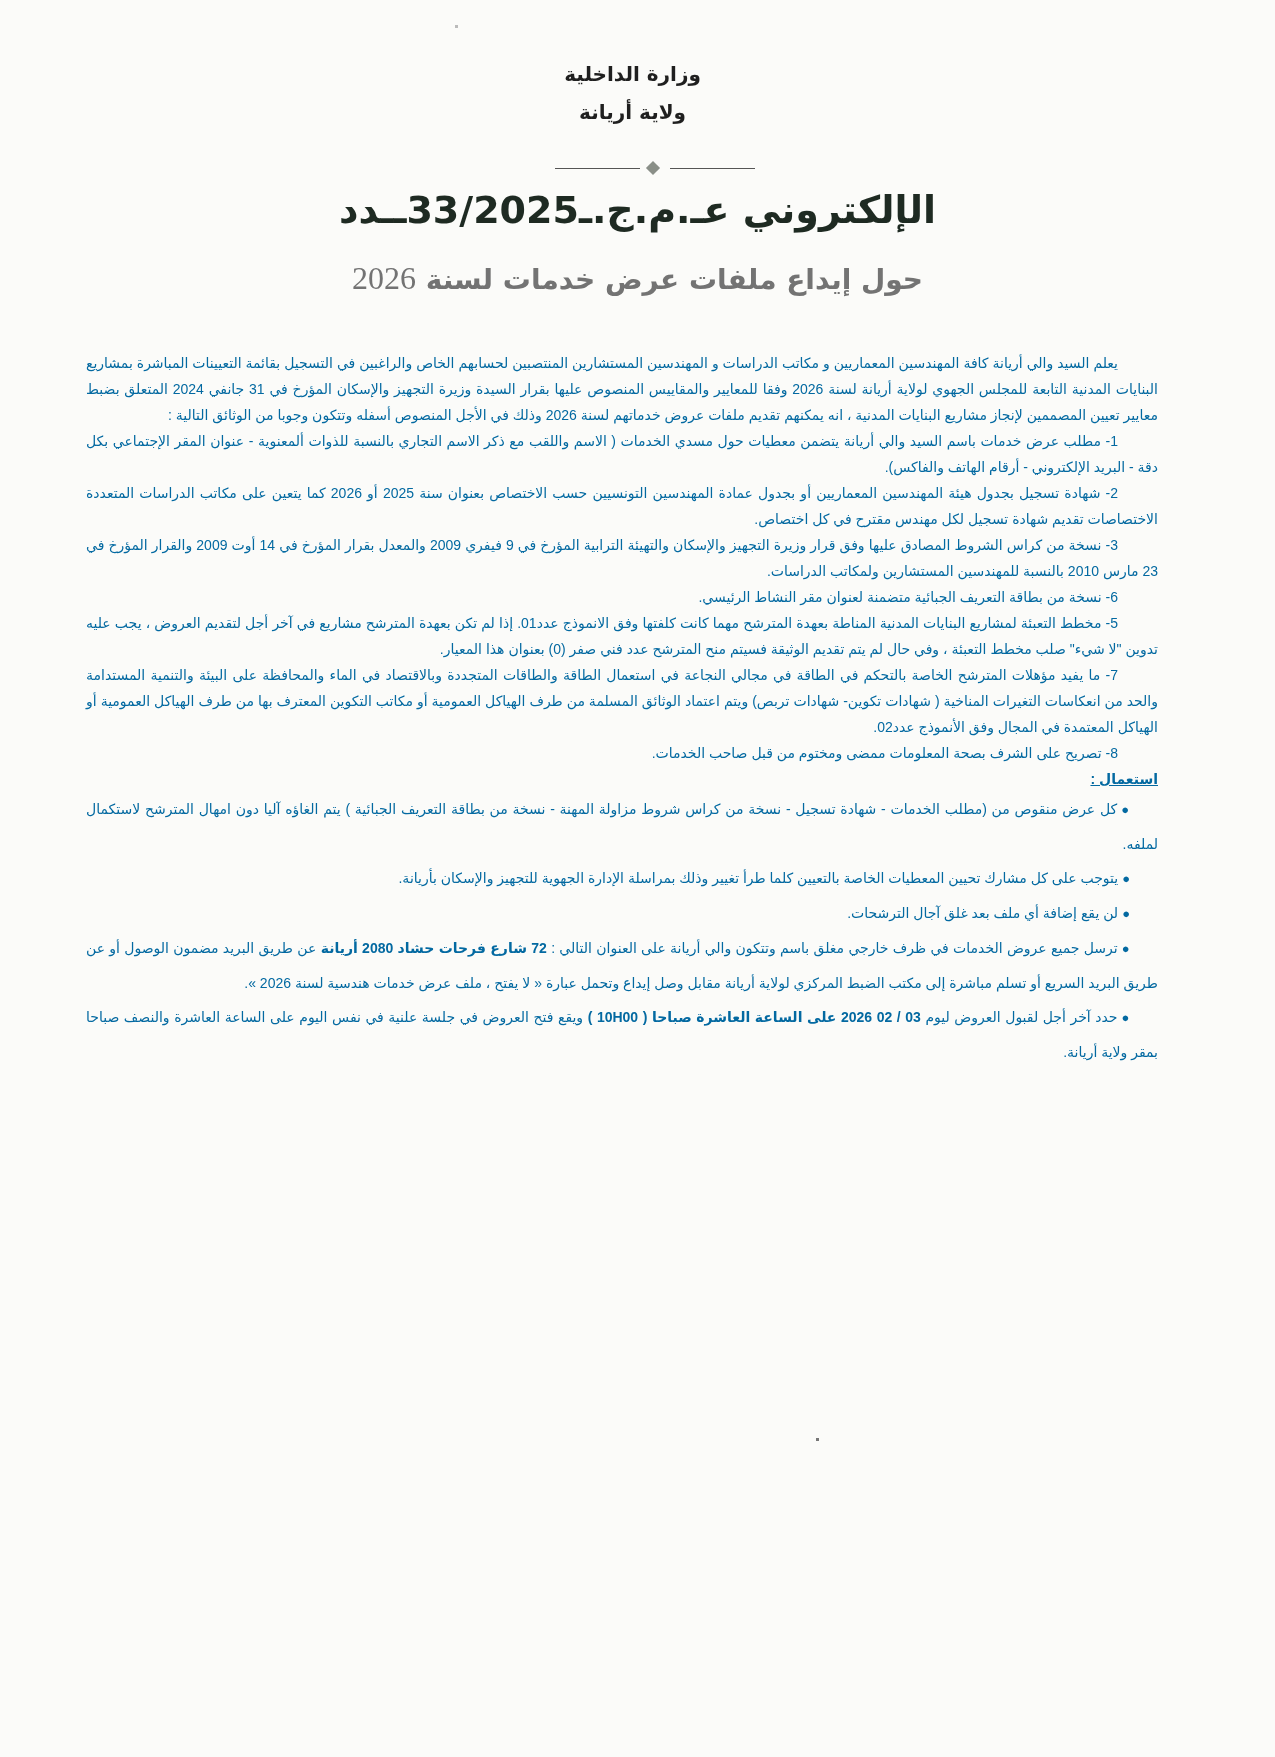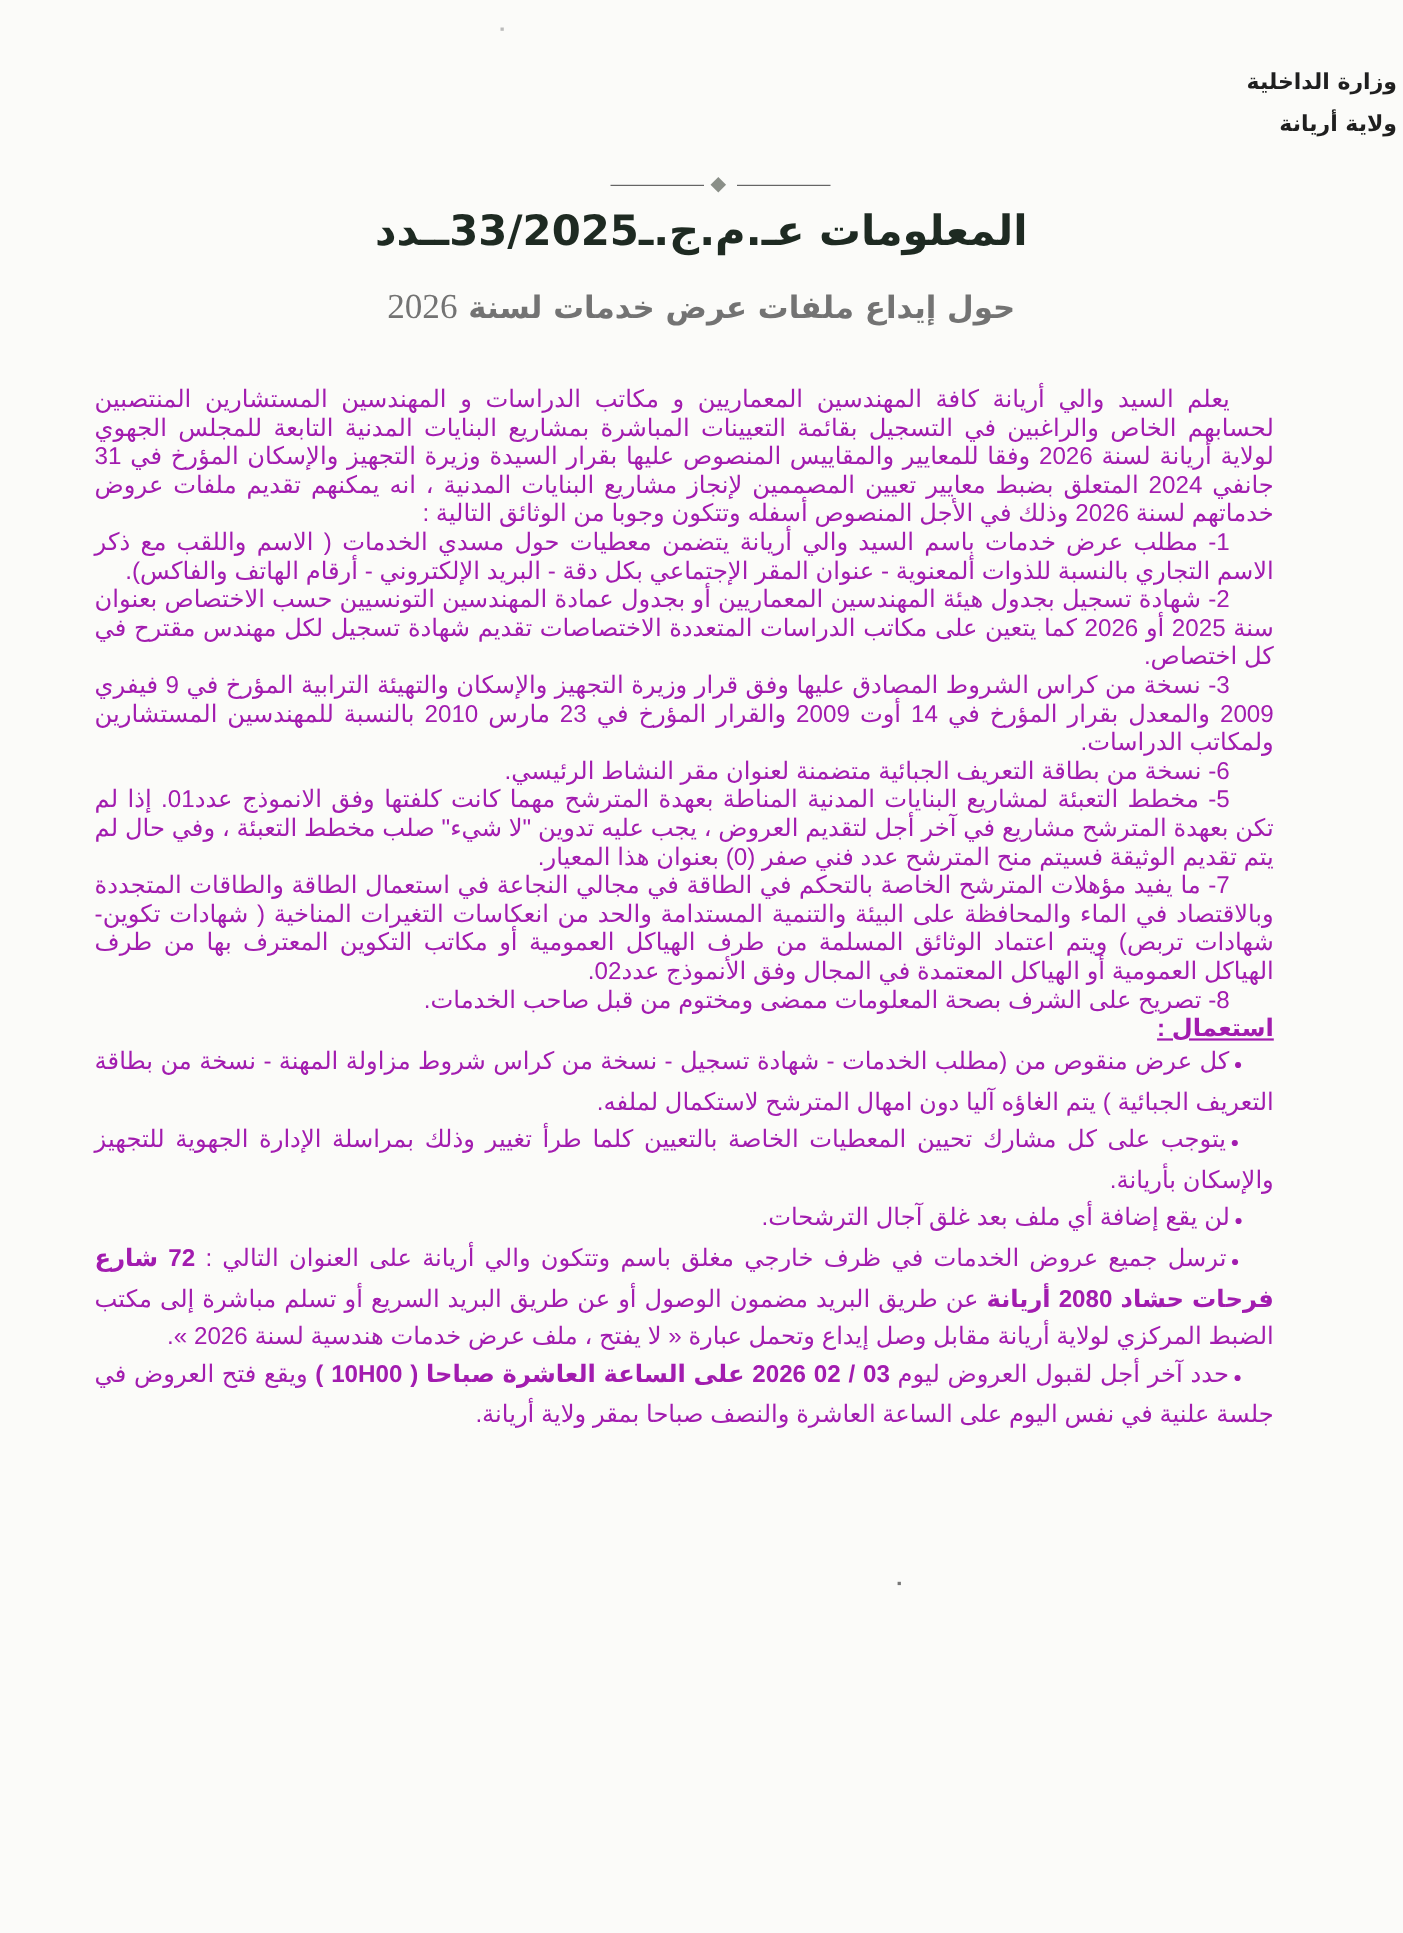--- a/index.html
+++ b/index.html
@@ -2,33 +2,33 @@
 <html><head>
   <meta charset="utf-8">
   <style>
     html, body { margin: 0; padding: 0; background: #fbfbfa; }
     body {
       width: 1275px; height: 1757px; position: relative; overflow: hidden;
       font-family: "DejaVu Sans", "Liberation Sans", sans-serif;
       color: #1b1b1b;
     }
     .page { position: absolute; left: 0; top: 0; width: 1275px; height: 1757px; background: #fbfbf9; }
-    .header { position: absolute; top: 55px; left: 0; width: 100%; direction: rtl; }
+    .header { position: absolute; top: 55px; left: 0; width: 100%; text-align: center; direction: rtl; }
     .hdr-line { font-family: "DejaVu Sans", sans-serif; font-weight: bold; font-size: 20px; line-height: 38px; color: #1f1f1f; position: relative; left: -5px; }
     .divider { position: absolute; top: 163px; left: 555px; width: 200px; height: 10px; }
     .divider .line { position: absolute; top: 5px; height: 1px; background: #555; width: 85px; }
     .divider .l1 { left: 0; } .divider .l2 { right: 0; }
     .divider .diamond { position: absolute; left: 93px; top: 0; width: 10px; height: 10px; background: #8a8f88; transform: rotate(45deg); }
     .title { position: absolute; top: 188px; left: 0; width: 100%; text-align: center; direction: rtl;
       font-family: "DejaVu Sans", sans-serif; font-weight: bold; font-size: 38px; color: #1e2a22; letter-spacing: 1px; }
     .subtitle { position: absolute; top: 260px; left: 0; width: 100%; text-align: center; direction: rtl;
       font-family: "DejaVu Sans", sans-serif; font-weight: bold; font-size: 28px; color: #737373; }
     .subtitle .yr { font-family: "Liberation Serif", serif; font-weight: normal; font-size: 32px; }
     .body { position: absolute; top: 350px; left: 86px; width: 1072px; direction: rtl; text-align: justify;
-      font-family: "Liberation Sans", "DejaVu Sans", sans-serif; font-size: 22px; line-height: 26px; color: #a21caf; }
+      font-family: "Liberation Sans", "DejaVu Sans", sans-serif; font-size: 14px; line-height: 26px; color: #0369a1; }
     .body p { margin: 0; }
     .intro { text-indent: 40px; }
     .item { text-indent: 40px; }
     .note-title { font-weight: bold; text-decoration: underline; margin-right: 0; }
     .bullet { text-indent: 28px; line-height: 34px; }
     .bullet::before { content: "●"; font-size: 13px; margin-left: 4px; }
     .scan-mark { position: absolute; background: #bbb; }
   </style>
 </head>
 <body>
@@ -39,21 +39,21 @@
     <div class="hdr-line">وزارة الداخلية</div>
     <div class="hdr-line">ولاية أريانة</div>
   </div>
 
   <div class="divider">
     <span class="line l1"></span>
     <span class="diamond"></span>
     <span class="line l2"></span>
   </div>
 
-  <div class="title">المعلومات عـ.م.ج.ـ33/2025ــدد</div>
+  <div class="title">الإلكتروني عـ.م.ج.ـ33/2025ــدد</div>
 
   <div class="subtitle">
     <span>حول إيداع ملفات عرض خدمات لسنة</span>
     <span class="yr">2026</span>
   </div>
 
   <div class="body">
     <p class="intro">يعلم السيد والي أريانة كافة المهندسين المعماريين و مكاتب الدراسات و المهندسين المستشارين المنتصبين لحسابهم الخاص والراغبين في التسجيل بقائمة التعيينات المباشرة بمشاريع البنايات المدنية التابعة للمجلس الجهوي لولاية أريانة لسنة 2026 وفقا للمعايير والمقاييس المنصوص عليها بقرار السيدة وزيرة التجهيز والإسكان المؤرخ في 31 جانفي 2024 المتعلق بضبط معايير تعيين المصممين لإنجاز مشاريع البنايات المدنية ، انه يمكنهم تقديم ملفات عروض خدماتهم لسنة 2026 وذلك في الأجل المنصوص أسفله وتتكون وجوبا من الوثائق التالية :</p>
     <p class="item">1- مطلب عرض خدمات باسم السيد والي أريانة يتضمن معطيات حول مسدي الخدمات ( الاسم واللقب مع ذكر الاسم التجاري بالنسبة للذوات ألمعنوية - عنوان المقر الإجتماعي بكل دقة - البريد الإلكتروني - أرقام الهاتف والفاكس).</p>
     <p class="item">2- شهادة تسجيل بجدول هيئة المهندسين المعماريين أو بجدول عمادة المهندسين التونسيين حسب الاختصاص بعنوان سنة 2025 أو 2026 كما يتعين على مكاتب الدراسات المتعددة الاختصاصات تقديم شهادة تسجيل لكل مهندس مقترح في كل اختصاص.</p>

